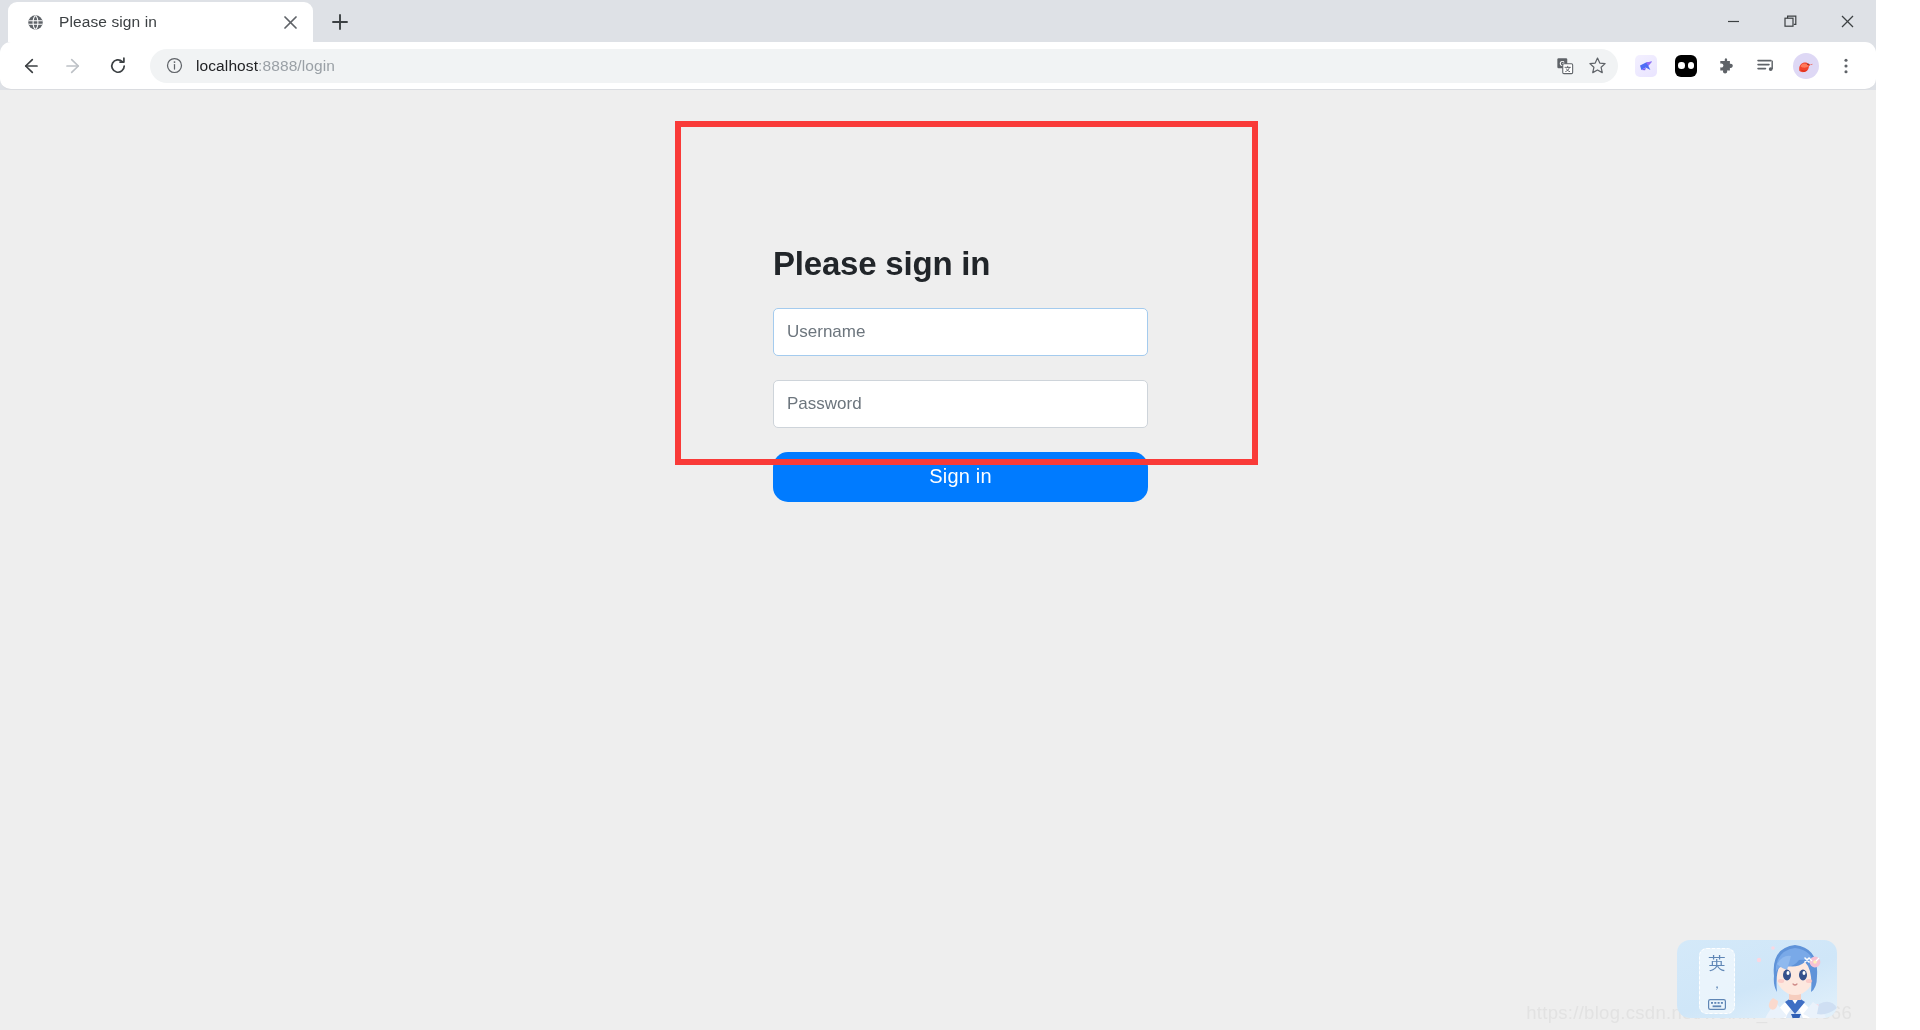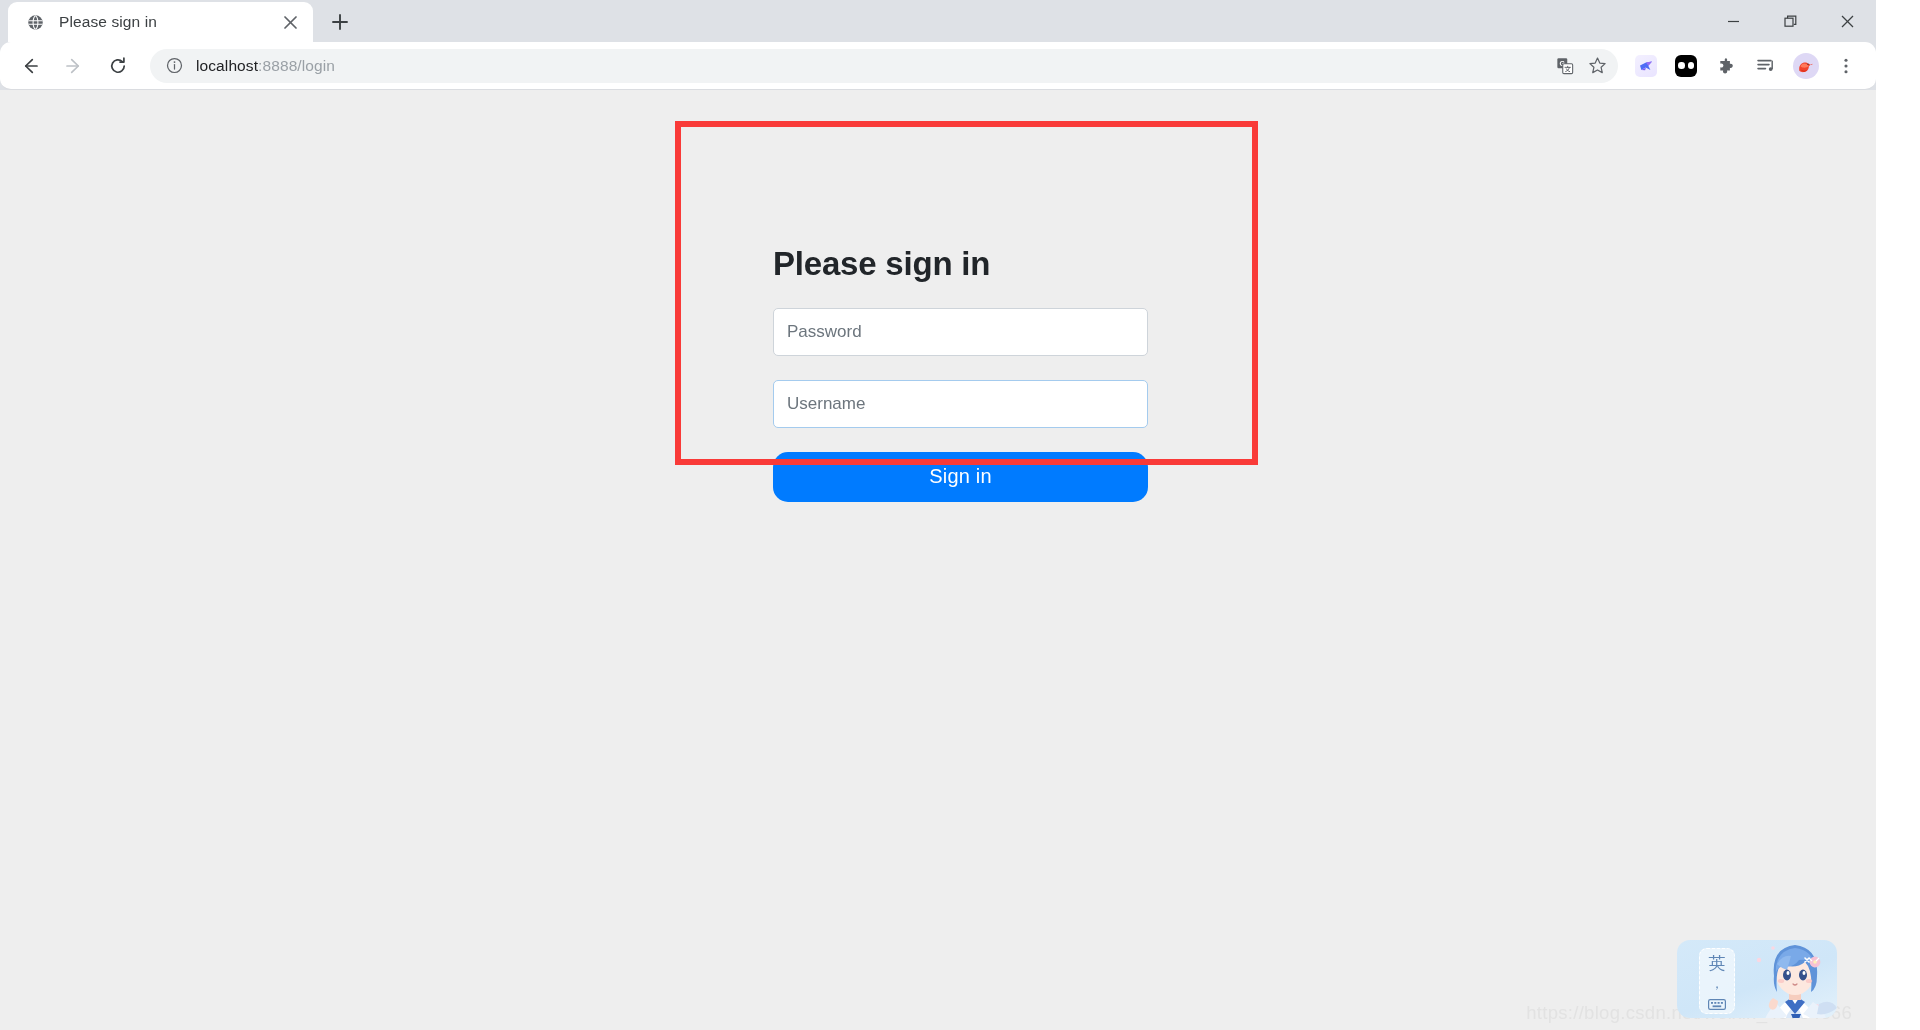--- a/index.html
+++ b/index.html
@@ -511,23 +511,23 @@
         <circle cx="9" cy="14.7" r="1.55" fill="#5f6368"></circle>
       </svg>
     </div>
   </div>
 
   <div class="viewport">
 
     <div class="login-form">
       <h1 class="login-title">Please sign in</h1>
 
+      <input class="field focused" type="text" placeholder="Username" style="">
+
       <input class="field normal" type="password" placeholder="Password" style="">
-
-      <input class="field focused" type="text" placeholder="Username" style="">
 
       <button class="signin-btn">Sign in</button>
     </div>
 
     <div class="annotation-box"></div>
 
     <div class="ime-widget">
       <div class="ime-panel">
         <div class="ime-col">
           <span class="ime-en">英</span>

